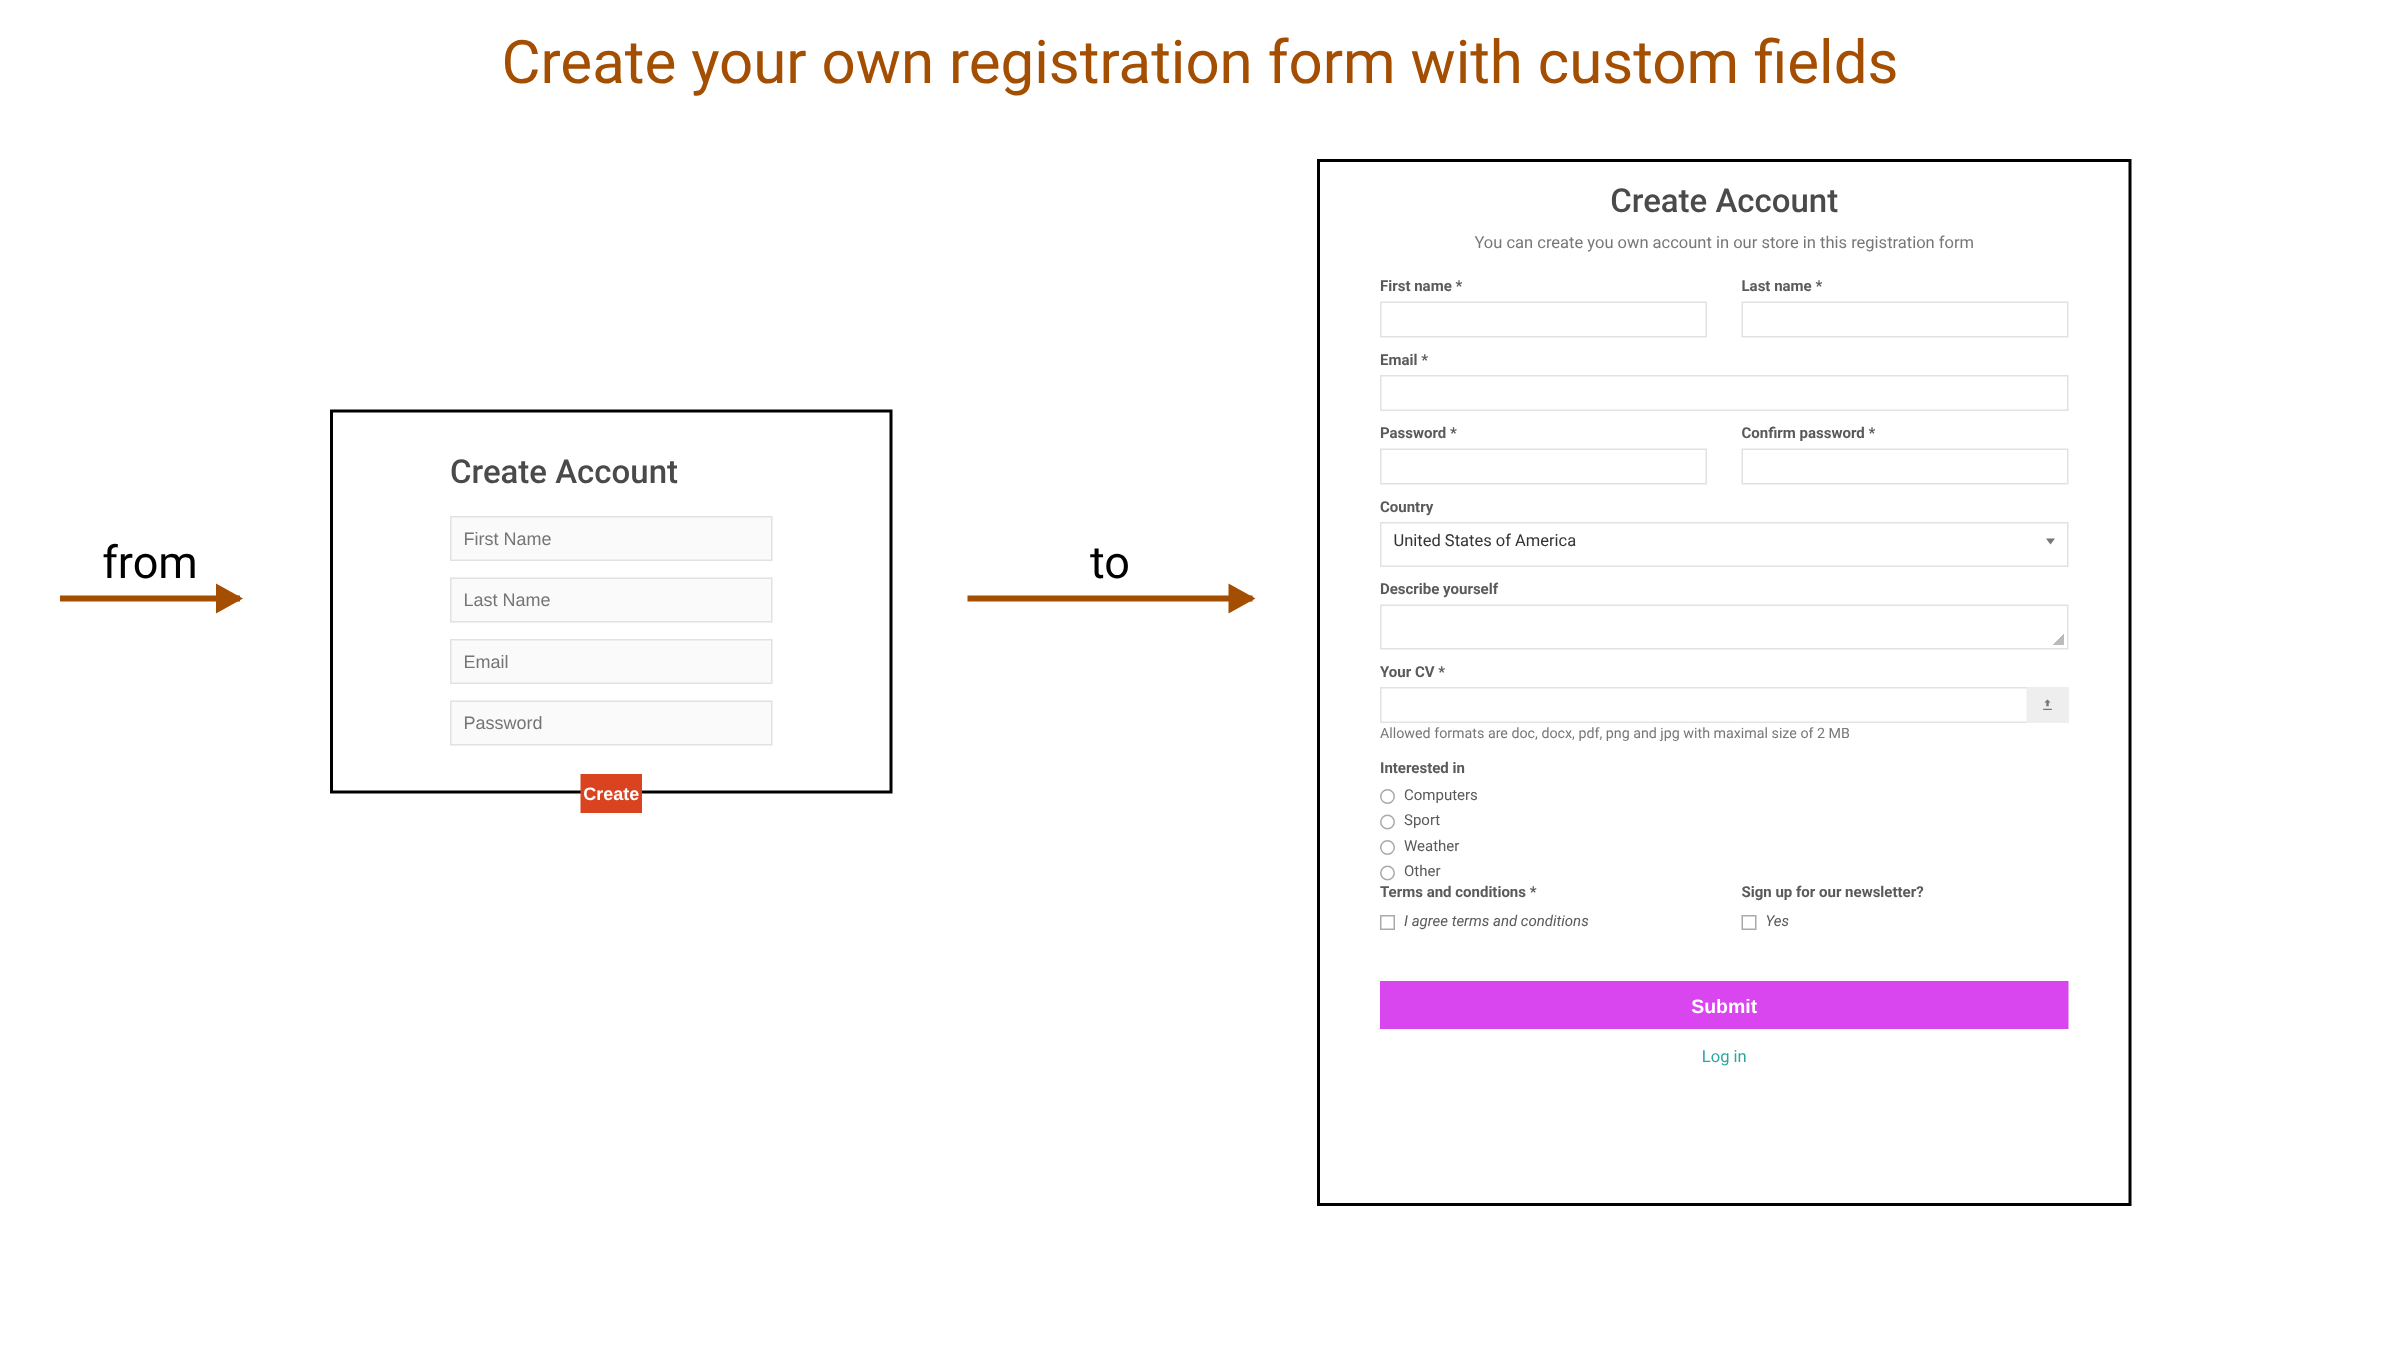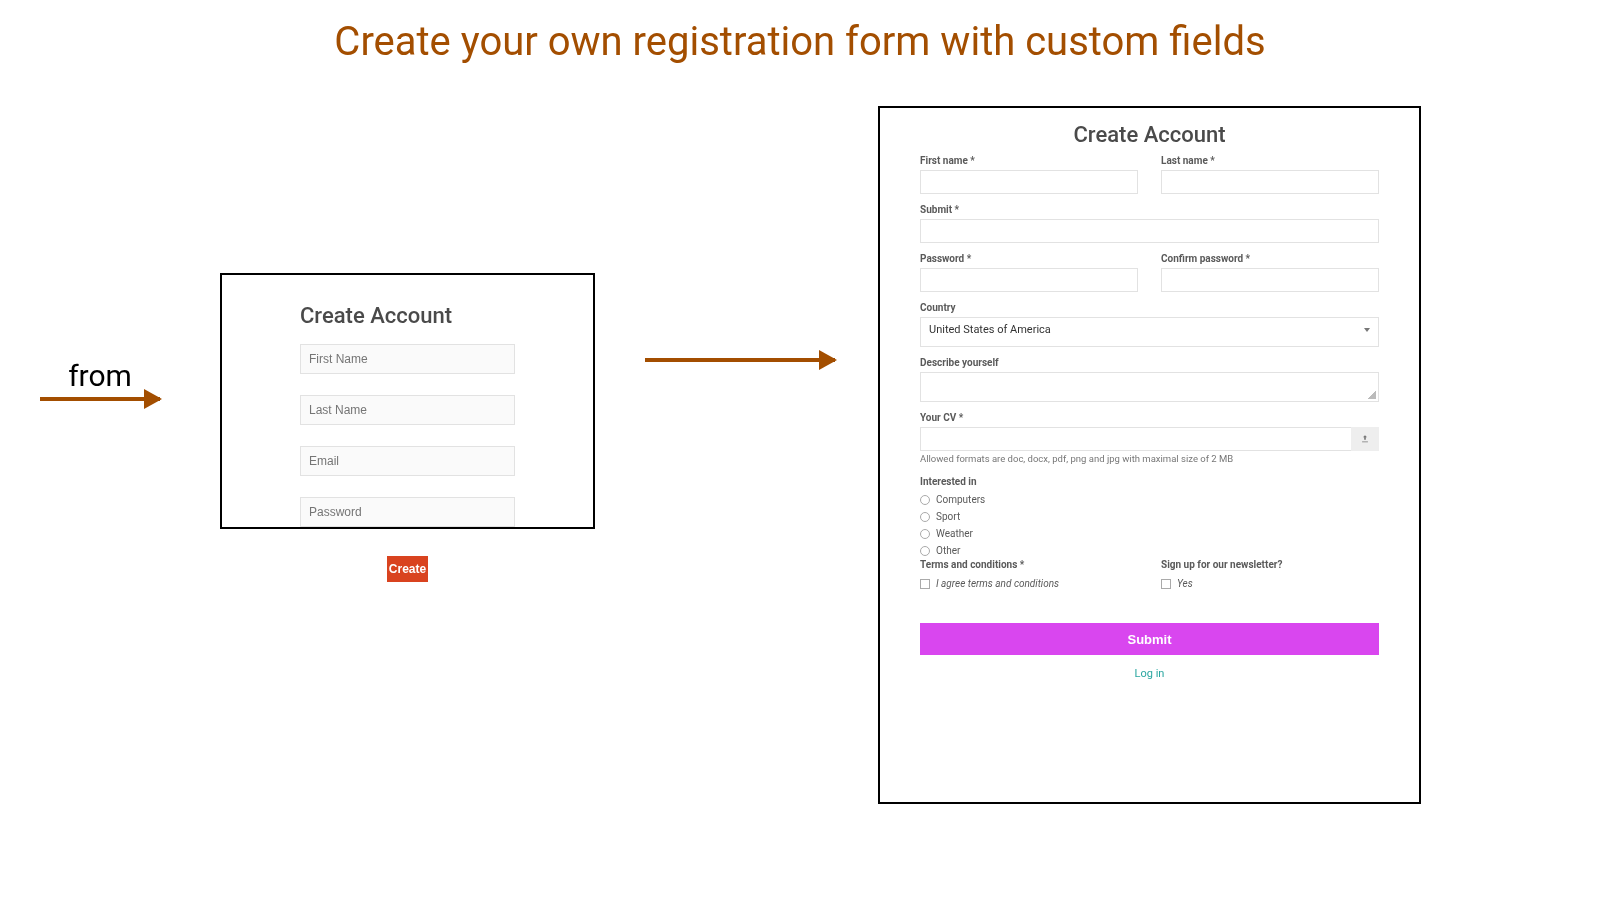--- a/index.html
+++ b/index.html
@@ -68,21 +68,21 @@
     color: #4a4a4a;
     margin-bottom: 16px;
   }
   .sf-input {
     width: 100%;
     height: 30px;
     border: 1px solid #e2e2e2;
     padding: 4px 8px;
     font-size: 12px;
     color: #9e9e9e;
-    margin-bottom: 21px;
+    margin-bottom: 11px;
     background: #fafafa;
   }
   .sf-submit {
     display: block;
     margin: 8px auto 0 auto;
     background: #d9431f;
     color: #fff;
     border: none;
     padding: 6px 2px;
     font-size: 12px;
@@ -235,39 +235,41 @@
 <div class="panel-simple">
   <h2>Create Account</h2>
   <input class="sf-input" placeholder="First Name" style="">
   <input class="sf-input" placeholder="Last Name" style="">
   <input class="sf-input" placeholder="Email" style="">
   <input class="sf-input" type="password" placeholder="Password" style="">
   <button class="sf-submit">Create</button>
 </div>
 
 <div id="arrow-to" class="arrow-block">
+  <div class="arrow-label">to</div>
   <div class="arrow"></div>
 </div>
 
 <div class="panel-custom">
   <div class="pc-title">Create Account</div>
+  <div class="pc-sub">You can create you own account in our store in this registration form</div>
 
   <div class="pc-row">
     <div class="pc-field">
       <label class="pc-label">First name *</label>
       <input class="pc-input" style="">
     </div>
     <div class="pc-field">
       <label class="pc-label">Last name *</label>
       <input class="pc-input" style="">
     </div>
   </div>
 
   <div class="pc-field">
-    <label class="pc-label">Submit *</label>
+    <label class="pc-label">Email *</label>
     <input class="pc-input" style="">
   </div>
 
   <div class="pc-row">
     <div class="pc-field">
       <label class="pc-label">Password *</label>
       <input class="pc-input" type="password" style="">
     </div>
     <div class="pc-field">
       <label class="pc-label">Confirm password *</label>

